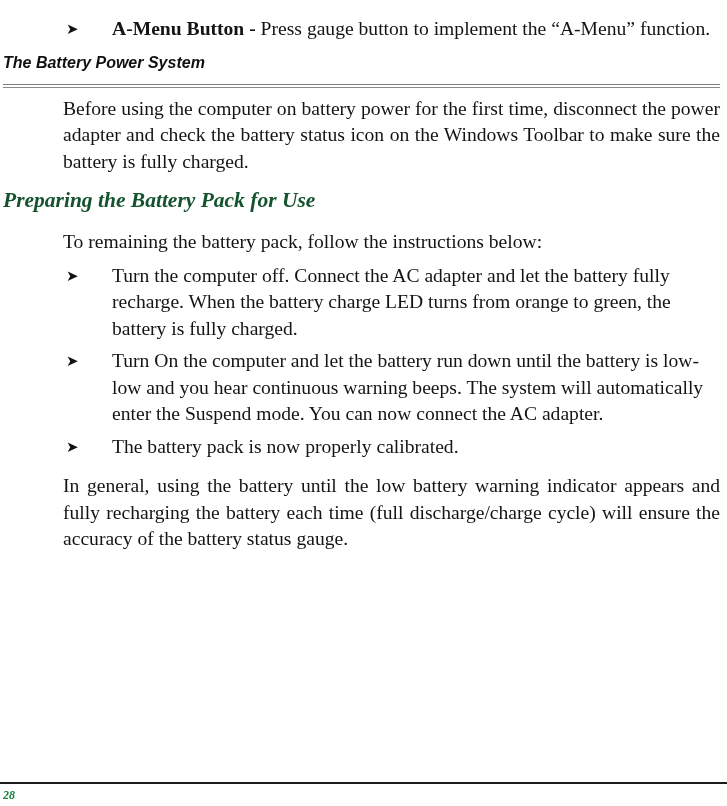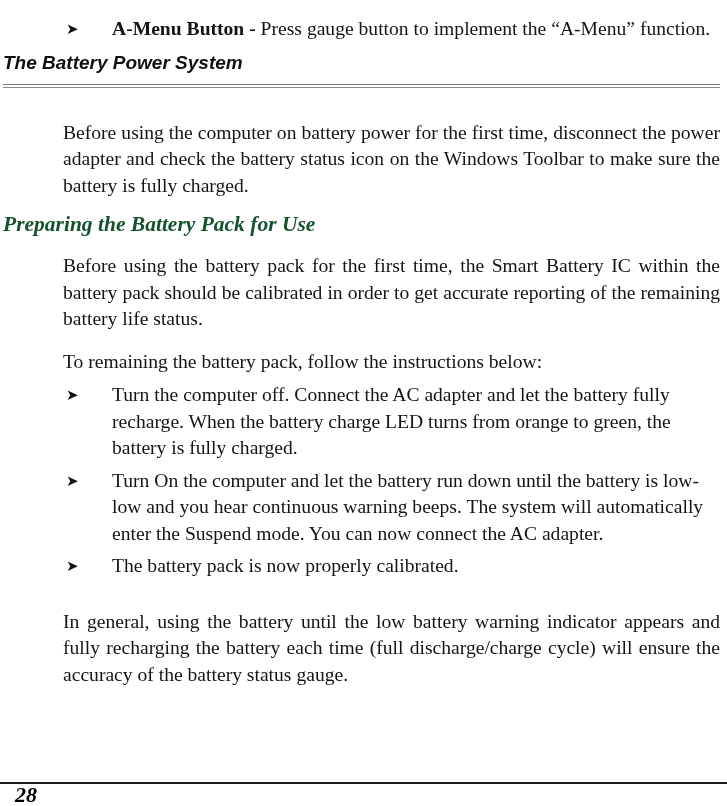--- a/index.html
+++ b/index.html
@@ -31,21 +31,21 @@
   .blist .btext { flex: 1; text-align: left; }
 
   .top-list { margin-left: 63px; }
   .top-list .btext b { font-weight: bold; text-align: center; }
 
   h1.sans-head {
     margin-top: 7px;
     font-family: "Liberation Sans", "DejaVu Sans", sans-serif;
     font-style: italic;
     font-weight: bold;
-    font-size: 19px;
+    font-size: 16px;
     line-height: 25px;
     color: #101010;
   }
   .dbl-rule {
     margin-top: 9px;
     height: 4px;
     border-top: 1px solid #7e7e7e;
     border-bottom: 1px solid #8a8a8a;
   }
 
@@ -53,46 +53,46 @@
     margin-top: 13px;
     font-family: "Liberation Serif", "DejaVu Serif", serif;
     font-style: italic;
     font-weight: bold;
     font-size: 21.5px;
     line-height: 25px;
     color: #14532d;
   }
 
   p.body-para {
-    margin-top: 32px;
+    margin-top: 8px;
     margin-left: 60px;
     text-align: justify;
   }
   p.body-para.left { text-align: left; }
   p.mt16 { margin-top: 16px; }
-  p.mt13 { margin-top: 29px; }
+  p.mt13 { margin-top: 13px; }
 
   .cal-list { margin-top: 7px; margin-left: 63px; margin-right: 8px; }
   .cal-list li + li { margin-top: 6px; }
 
   .footer {
     position: absolute;
     left: 0;
     right: 0;
     top: 782px;
     border-top: 2px solid #1c1c1c;
   }
   .page-num {
     font-family: "Liberation Serif", "DejaVu Serif", serif;
     font-style: italic;
     font-weight: bold;
-    font-size: 22px;
+    font-size: 12px;
     line-height: 22px;
-    padding-left: 15px;
-    color: #000000;
+    padding-left: 3px;
+    color: #15803d;
   }
 </style>
 </head>
 <body>
 
 <div class="page">
 
   <ul class="blist top-list">
     <li>
       <span class="marker">➤</span>
@@ -100,21 +100,20 @@
     </li>
   </ul>
 
   <h1 class="sans-head">The Battery Power System</h1>
   <div class="dbl-rule"></div>
 
   <p class="body-para">Before using the computer on battery power for the first time, disconnect the power adapter and check the battery status icon on the Windows Toolbar to make sure the battery is fully charged.</p>
 
   <h2 class="serif-head">Preparing the Battery Pack for Use</h2>
 
-  <p class="body-para mt16">Before using the battery pack for the first time, the Smart Battery IC within the battery pack should be calibrated in order to get accurate reporting of the remaining battery life status.</p>
 
   <p class="body-para mt16 left">To remaining the battery pack, follow the instructions below:</p>
 
   <ul class="blist cal-list">
     <li>
       <span class="marker">➤</span>
       <span class="btext">Turn the computer off. Connect the AC adapter and let the battery fully recharge. When the battery charge LED turns from orange to green, the battery is fully charged.</span>
     </li>
     <li>
       <span class="marker">➤</span>

